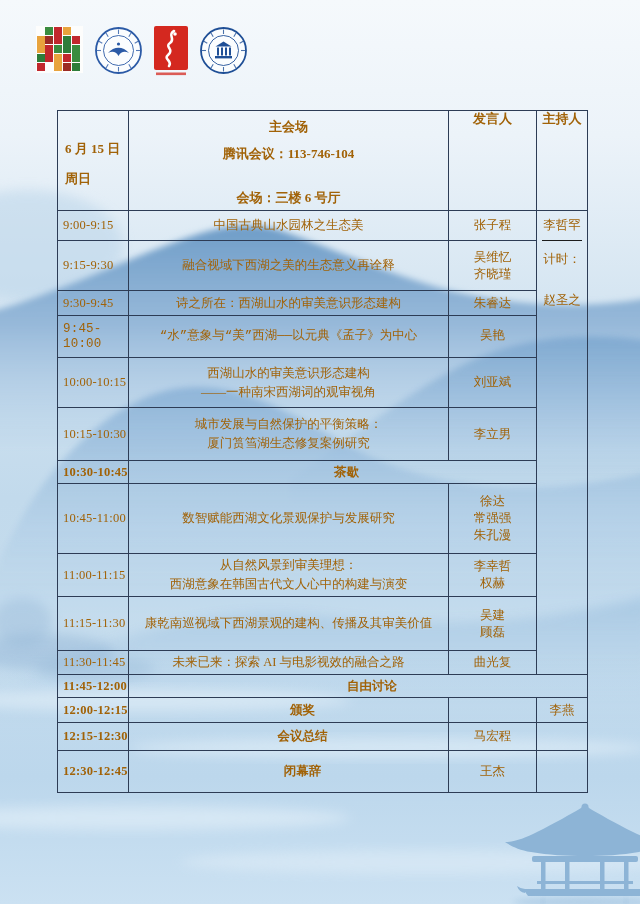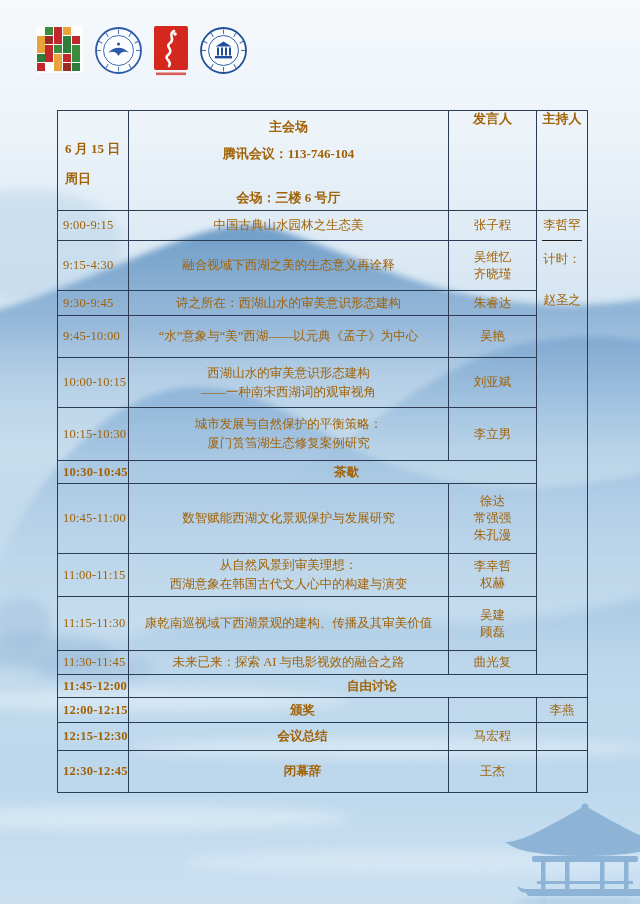--- a/index.html
+++ b/index.html
@@ -218,39 +218,39 @@
             <div class="speaker-name">张子程</div>
           </td>
           <td class="host-cell moderation-cell" rowspan="11">
             <div class="host-name">李哲罕</div>
             <div class="host-divider"></div>
             <div class="timer-label">计时：</div>
             <div class="timer-name">赵圣之</div>
           </td>
         </tr>
         <tr style="height: 50px;">
-          <td class="time-cell">9:15-4:30</td>
+          <td class="time-cell">9:15-9:30</td>
           <td class="title-cell">
             <div class="title-line">融合视域下西湖之美的生态意义再诠释</div>
           </td>
           <td class="speaker-cell">
             <div class="speaker-name">吴维忆</div>
             <div class="speaker-name">齐晓瑾</div>
           </td>
         </tr>
         <tr style="height: 25px;">
           <td class="time-cell">9:30-9:45</td>
           <td class="title-cell">
             <div class="title-line">诗之所在：西湖山水的审美意识形态建构</div>
           </td>
           <td class="speaker-cell">
             <div class="speaker-name">朱睿达</div>
           </td>
         </tr>
-        <tr style="height: 42px;">
+        <tr style="height: 42px; font-family: Liberation Mono, monospace;">
           <td class="time-cell">9:45-10:00</td>
           <td class="title-cell">
             <div class="title-line">“水”意象与“美”西湖——以元典《孟子》为中心</div>
           </td>
           <td class="speaker-cell">
             <div class="speaker-name">吴艳</div>
           </td>
         </tr>
         <tr style="height: 50px;">
           <td class="time-cell">10:00-10:15</td>

